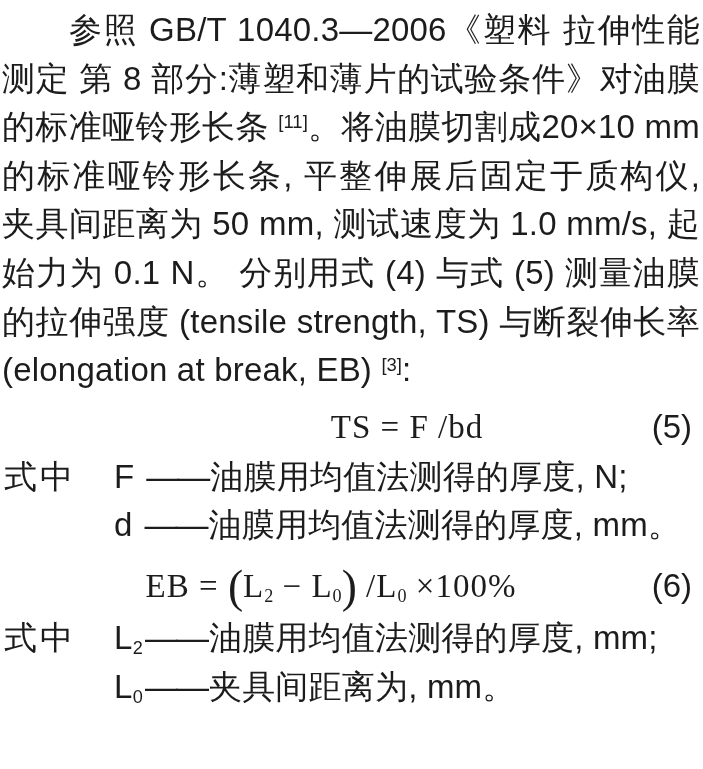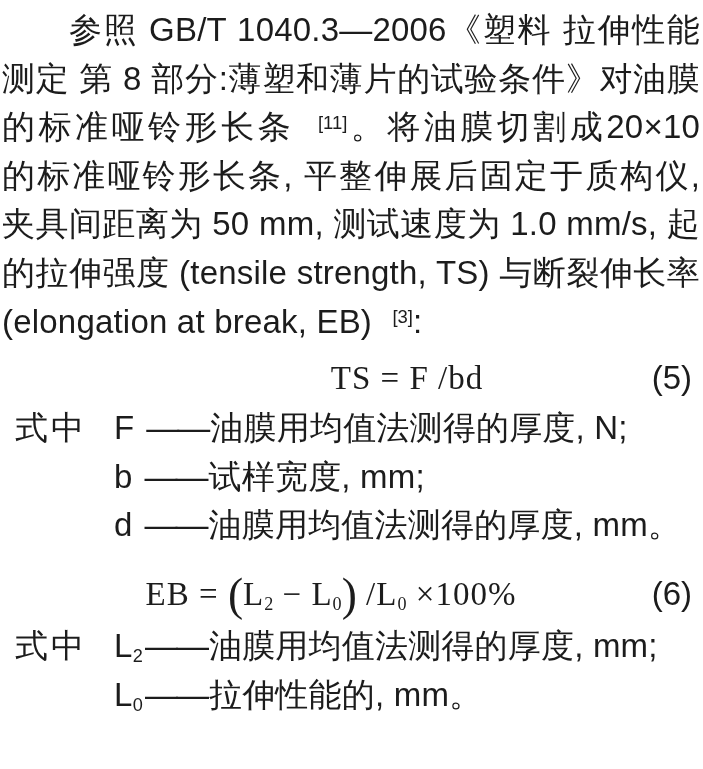--- a/index.html
+++ b/index.html
@@ -31,39 +31,38 @@
     white-space: normal;
     text-align: justify;
     text-align-last: justify;
   }
   .pline.indent { text-indent: 67px; }
   sup {
     font-size: 0.56em;
     line-height: 0;
     vertical-align: 0.52em;
     letter-spacing: 0;
-    margin-left: 11px;
   }
   sub {
     font-size: 0.55em;
     line-height: 0;
     vertical-align: -0.25em;
     letter-spacing: 0;
   }
   
   .formula {
     position: relative;
     text-align: center;
     font-size: 33px;
     height: 52px;
     line-height: 52px;
     overflow: visible;
   }
   .formula-5 { margin-top: 6px; }
-  .formula-6 { margin-top: 16px; height: 56px; line-height: 56px; }
+  .formula-6 { margin-top: 8px; height: 56px; line-height: 56px; }
   .expr {
     font-family: "Liberation Serif", serif;
     letter-spacing: 1px;
     display: inline-block;
   }
   .shift-right { transform: translateX(56px); text-align: right; }
   .shift-left  { transform: translateX(-20px); }
   .paren {
     font-size: 1.38em;
     font-weight: 300;
@@ -83,21 +82,21 @@
     position: relative;
     font-size: 33px;
     line-height: 48.6px;
     height: 48.6px;
     padding-left: 112px;
     overflow: hidden;
     white-space: nowrap;
   }
   .intro {
     position: absolute;
-    left: 13px;
+    left: 2px;
     top: 0;
     letter-spacing: 3px;
   }
   .term { letter-spacing: 0.5px; }
   .dash {
     letter-spacing: -2px;
     margin: 0 2px 0 2px;
   }
   .deftext { letter-spacing: 0.2px; }
 </style>
@@ -105,50 +104,48 @@
 <body>
 
 <div class="doc">
 
   <div class="para">
     <div class="pline just indent"><span>参照 GB/T 1040.3—2006《塑料 拉伸性能的</span></div>
     <div class="pline just"><span>测定 第 8 部分:薄塑和薄片的试验条件》对油膜</span></div>
     <div class="pline just"><span>的标准哑铃形长条 </span><sup>[11]</sup><span>。将油膜切割成20×10 mm</span></div>
     <div class="pline just"><span>的标准哑铃形长条, 平整伸展后固定于质构仪,</span></div>
     <div class="pline just"><span>夹具间距离为 50 mm, 测试速度为 1.0 mm/s, 起</span></div>
+    <div class="pline just"><span>始力为 0.1 N。 分别用式 (4) 与式 (5) 测量油膜</span></div>
     <div class="pline just"><span>的拉伸强度 (tensile strength, TS) 与断裂伸长率</span></div>
     <div class="pline"><span>(elongation at break, EB) </span><sup>[3]</sup><span>:</span></div>
   </div>
 
   <div class="formula formula-5">
     <span class="expr shift-right"><span>TS = F /bd</span></span>
     <span class="fnum">(5)</span>
   </div>
 
   <div class="where">
     <div class="defrow">
       <span class="intro">式中</span>
       <span class="term"><span>F </span></span><span class="dash">——</span><span class="deftext">油膜用均值法测得的厚度, N;</span>
-    </div>
-    <div class="defrow">
-      <span class="term"><span>b </span></span><span class="dash">——</span><span class="deftext">试样宽度, mm;</span>
     </div>
     <div class="defrow">
       <span class="term"><span>d </span></span><span class="dash">——</span><span class="deftext">油膜用均值法测得的厚度, mm。</span>
     </div>
   </div>
 
   <div class="formula formula-6">
     <span class="expr shift-left"><span>EB = </span><span class="paren">(</span><span>L</span><sub>2</sub><span> − </span><span>L</span><sub>0</sub><span class="paren">)</span><span> /L</span><sub>0</sub><span> ×100%</span></span>
     <span class="fnum">(6)</span>
   </div>
 
   <div class="where">
     <div class="defrow">
       <span class="intro">式中</span>
       <span class="term"><span>L</span><sub>2</sub></span><span class="dash">——</span><span class="deftext">油膜用均值法测得的厚度, mm;</span>
     </div>
     <div class="defrow">
-      <span class="term"><span>L</span><sub>0</sub></span><span class="dash">——</span><span class="deftext">拉伸性能的, mm。</span>
+      <span class="term"><span>L</span><sub>0</sub></span><span class="dash">——</span><span class="deftext">夹具间距离为, mm。</span>
     </div>
   </div>
 
 </div>
 
 </body></html>

